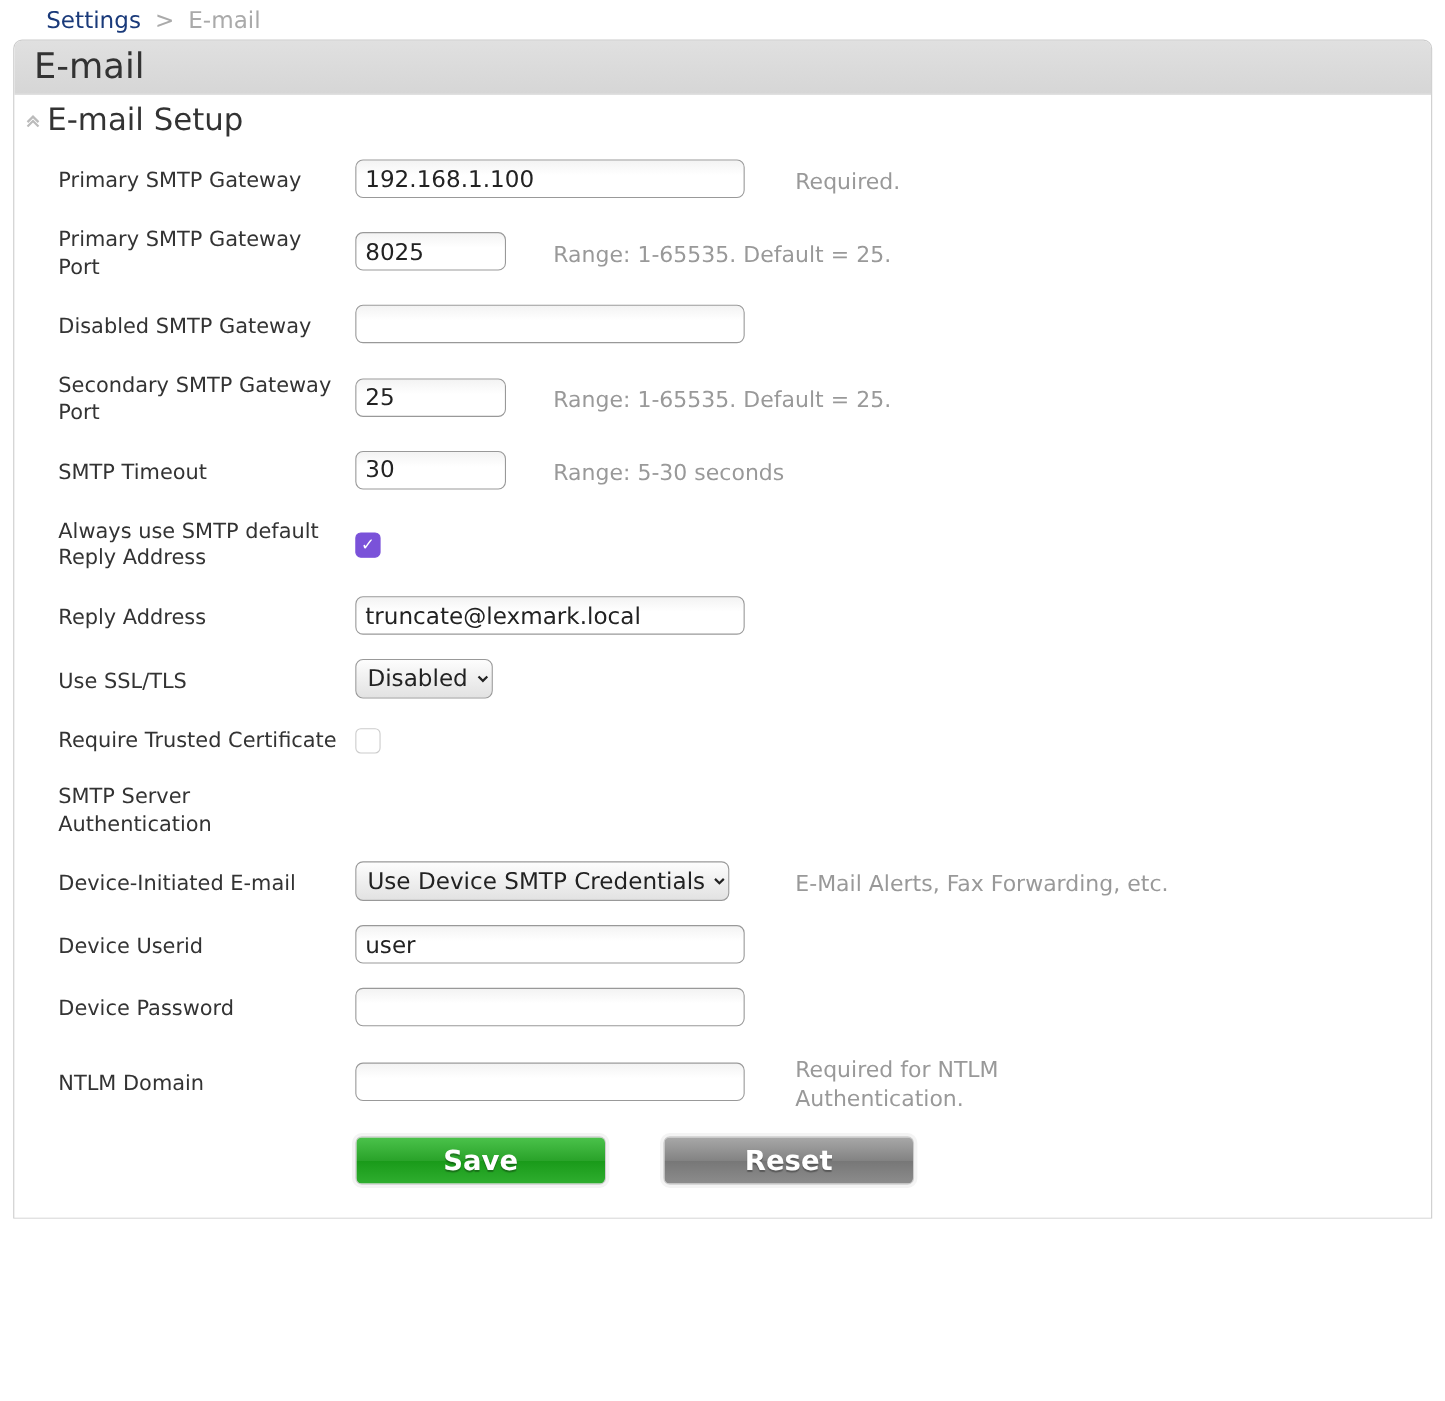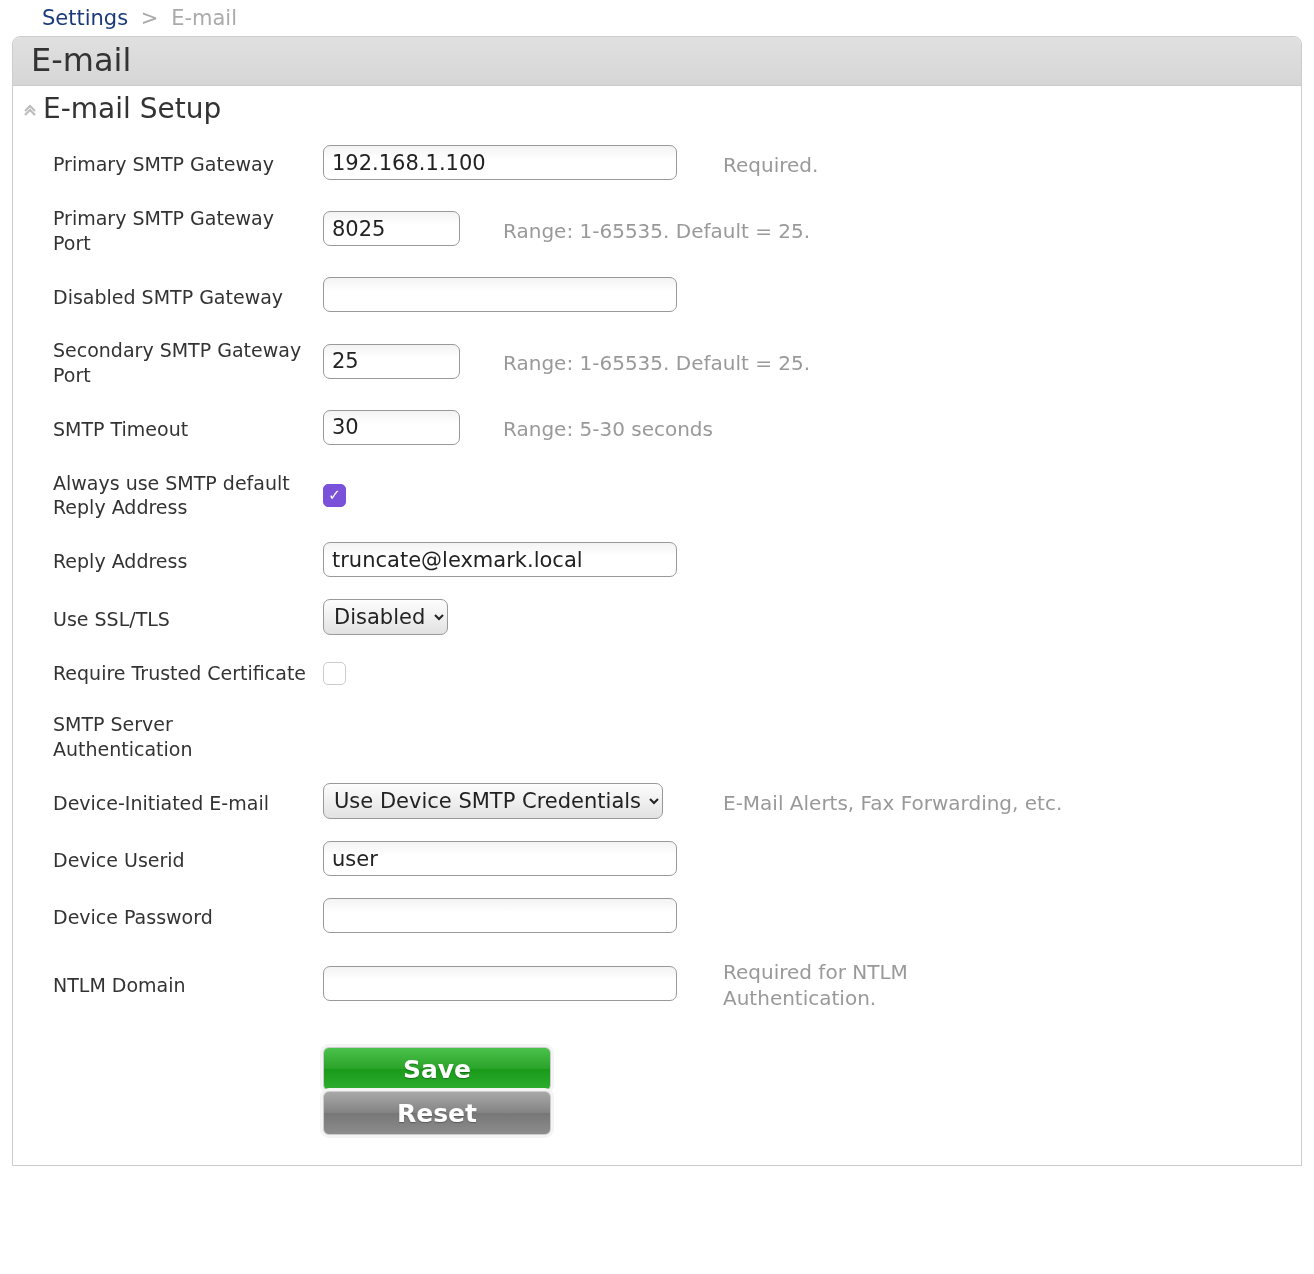--- a/index.html
+++ b/index.html
@@ -122,23 +122,23 @@
   .chk.checked {
     background: #7a52d9;
     border: 1.5px solid #7a52d9;
     color: #fff;
     font-size: 15px;
     font-weight: bold;
   }
 
   .btn-row {
     display: flex;
-    margin-top: 36px;
+    gap: 52px;
+    margin-top: 22px;
     padding-left: 270px;
-    flex-direction: column;
   }
   .btn {
     width: 228px;
     height: 44px;
     border-radius: 6px;
     border: 1px solid #ccc;
     box-shadow: 0 0 0 3px #f4f4f4;
     font-size: 25px;
     font-weight: bold;
     color: #fff;

